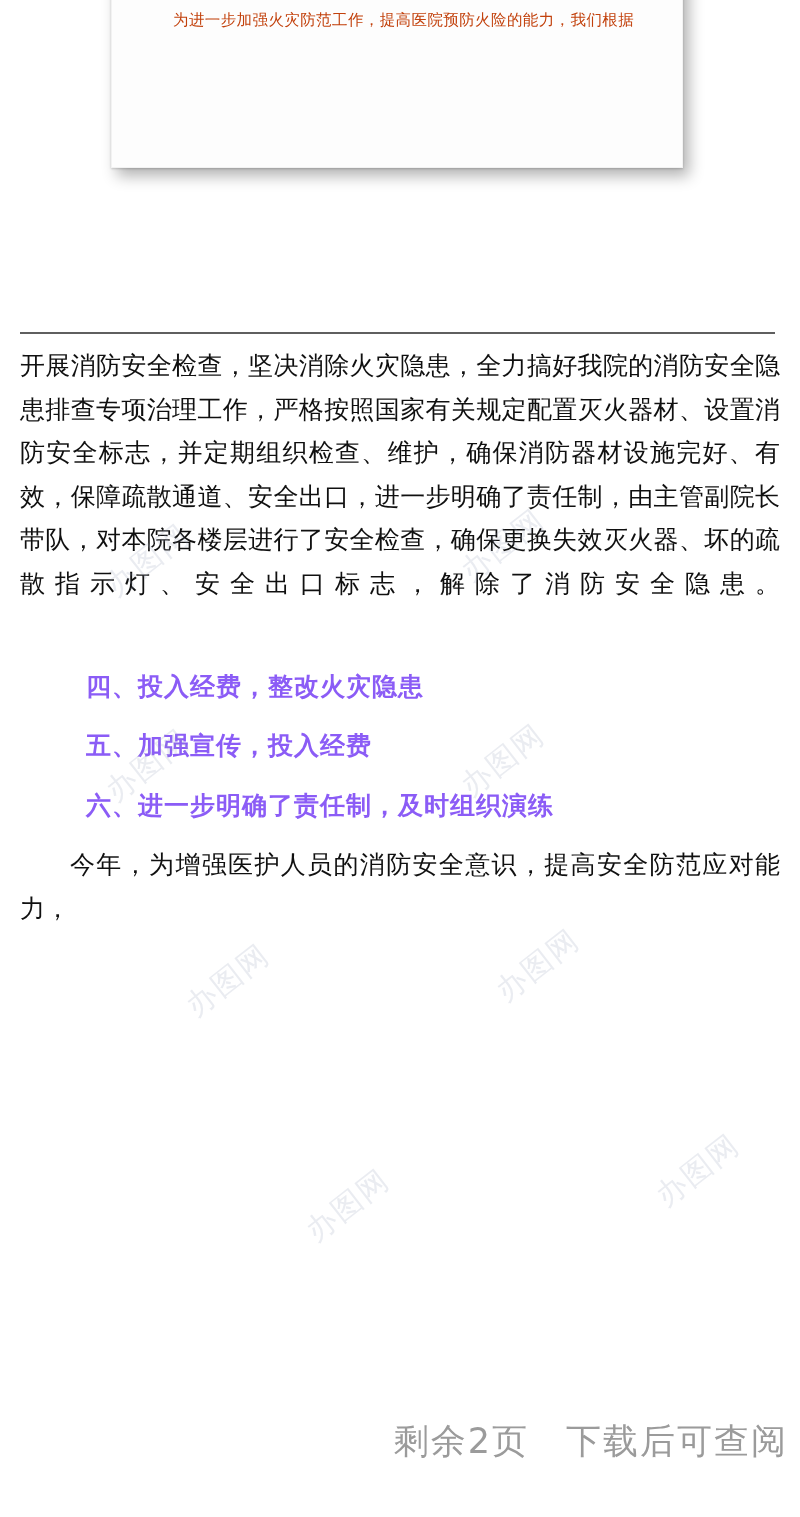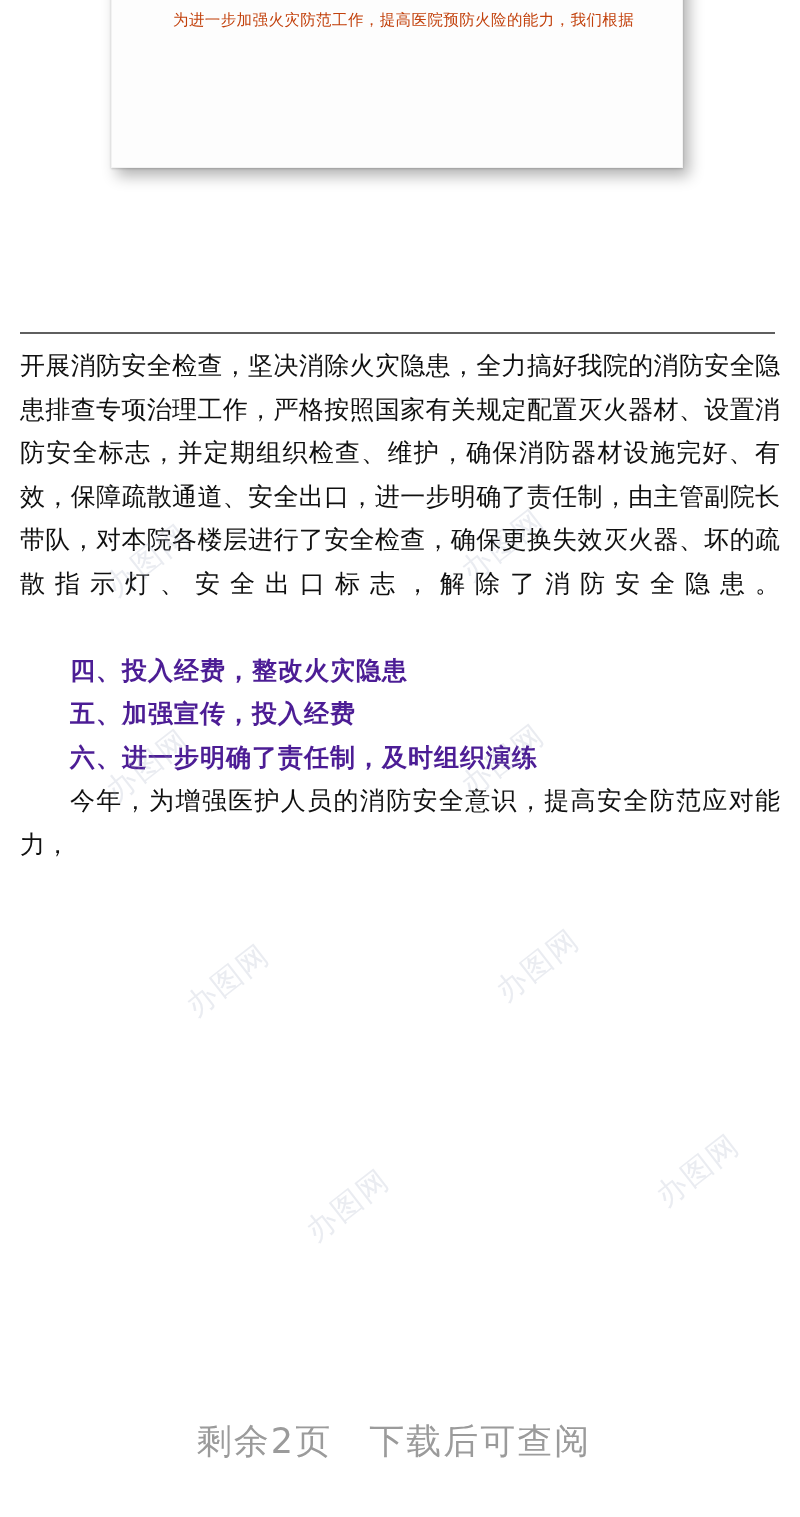--- a/index.html
+++ b/index.html
@@ -85,25 +85,25 @@
     text-align: justify;
   }
   .para.flow::after {
     content: "";
     display: inline-block;
     width: 100%;
   }
   .para.indent { text-indent: 50px; }
 
   .heading {
-    margin: 0;
+    margin: 16px;
     font-size: 25px;
     line-height: 43.5px;
     font-weight: bold;
-    color: #4c1d95;
+    color: #8b5cf6;
     text-indent: 50px;
     font-family: "DejaVu Serif", "Liberation Serif", serif;
     letter-spacing: 1px;
   }
 
   
   .wm {
     position: absolute;
     font-family: "DejaVu Sans", "Liberation Sans", sans-serif;
     font-size: 30px;
@@ -115,21 +115,21 @@
     letter-spacing: 2px;
     font-weight: 500;
   }
 
   
   .footer {
     position: absolute;
     left: 0;
     top: 1418px;
     width: 788px;
-    text-align: center;
+    text-align: right;
     font-family: "DejaVu Sans", "Liberation Sans", sans-serif;
     font-size: 35px;
     color: #9b9b9b;
     letter-spacing: 2px;
     white-space: pre;
   }
 </style>
 </head>
 <body>
 

